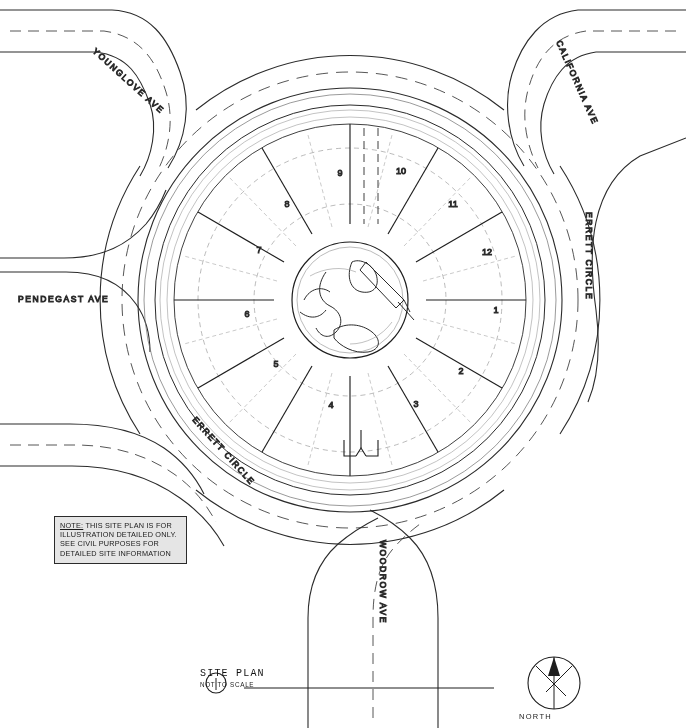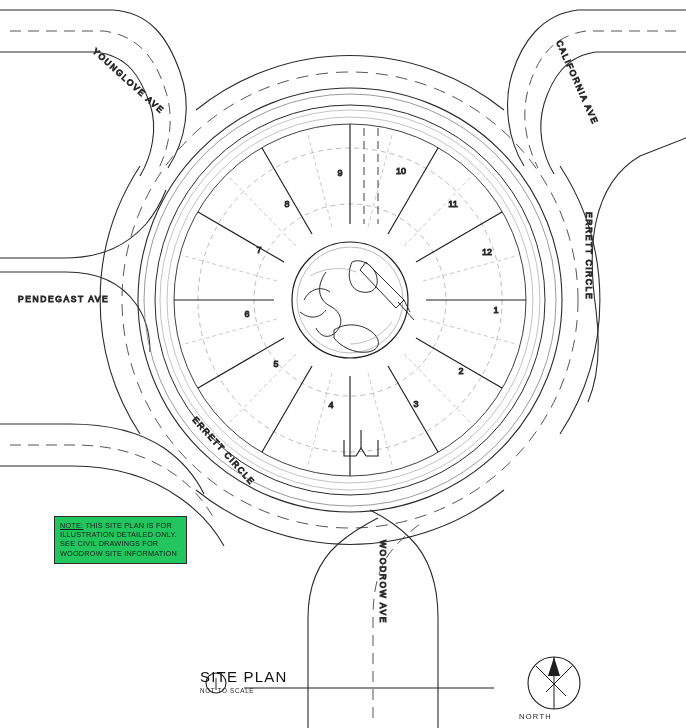--- a/index.html
+++ b/index.html
@@ -39,42 +39,43 @@
     fill: #2b2b2b;
   }
   .note-box {
     position: absolute;
     left: 54px;
     top: 516px;
     width: 133px;
     border: 1px solid #2b2b2b;
     padding: 4px 5px 5px 5px;
     box-sizing: border-box;
-    background: #22c55e;
+    background: #e5e5e5;
   }
   .note-line {
     font-size: 7.3px;
     line-height: 9.2px;
     letter-spacing: 0.2px;
     color: #1a1a1a;
     white-space: nowrap;
   }
   .note-line.first span.u {
     text-decoration: underline;
   }
   .title-block {
     position: absolute;
     left: 200px;
     top: 668px;
     width: 300px;
   }
   .title-main {
-    font-size: 15px;
+    font-size: 10px;
     letter-spacing: 1.2px;
     color: #111;
+    font-family: Liberation Mono, monospace;
   }
   .title-sub {
     font-size: 6.3px;
     letter-spacing: 0.7px;
     color: #222;
     margin-top: 2px;
   }
   .north-label {
     position: absolute;
     left: 519px;
@@ -242,22 +243,22 @@
       <line x1="554" y1="657" x2="554" y2="709" stroke="#1e1e1e" stroke-width="1"></line>
       <line x1="536" y1="666" x2="566" y2="696" stroke="#1e1e1e" stroke-width="1"></line>
       <line x1="572" y1="666" x2="546" y2="692" stroke="#1e1e1e" stroke-width="1"></line>
       <path d="M554 657 L548 676 L560 676 Z" fill="#1e1e1e" stroke="none"></path>
     </g>
   </svg>
 
   <div class="note-box">
     <div class="note-line first"><span class="u">NOTE:</span> <span>THIS SITE PLAN IS FOR</span></div>
     <div class="note-line">ILLUSTRATION DETAILED ONLY.</div>
-    <div class="note-line">SEE CIVIL DRAWINGS FOR</div>
-    <div class="note-line">WOODROW SITE INFORMATION</div>
+    <div class="note-line">SEE CIVIL PURPOSES FOR</div>
+    <div class="note-line">DETAILED SITE INFORMATION</div>
   </div>
 
   <div class="title-block">
     <div class="title-main">SITE PLAN</div>
     <div class="title-sub">NOT TO SCALE</div>
   </div>
 
   <div class="north-label">NORTH</div>
 
 </div>

